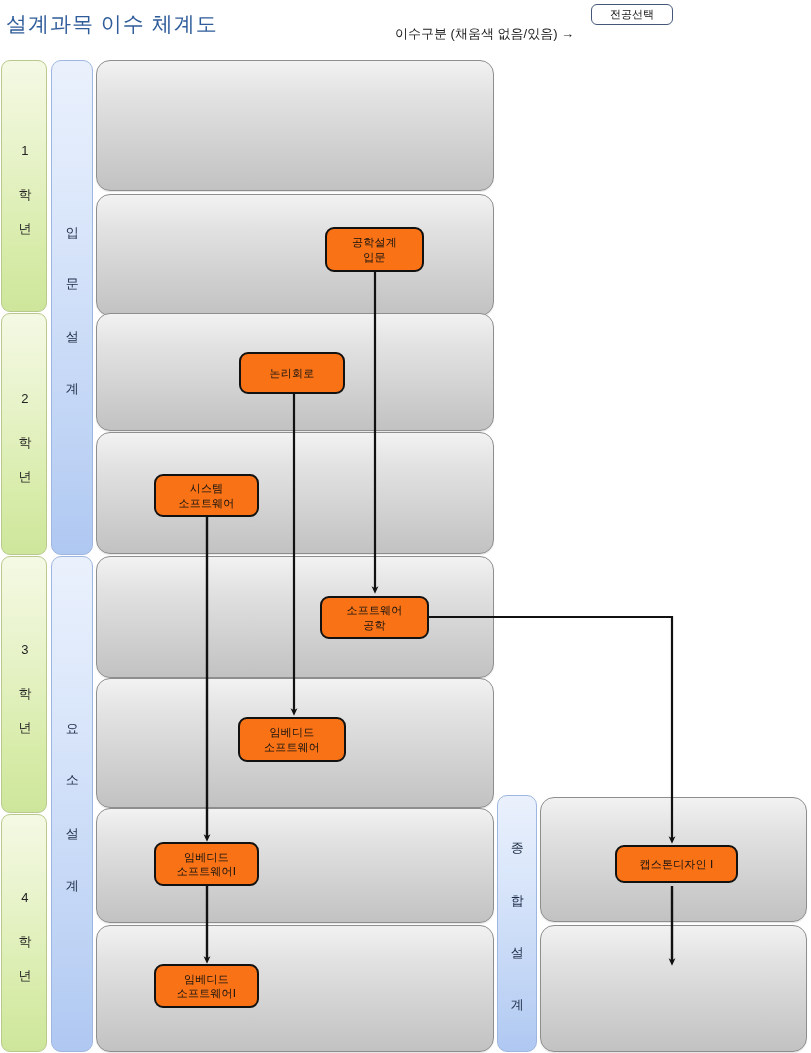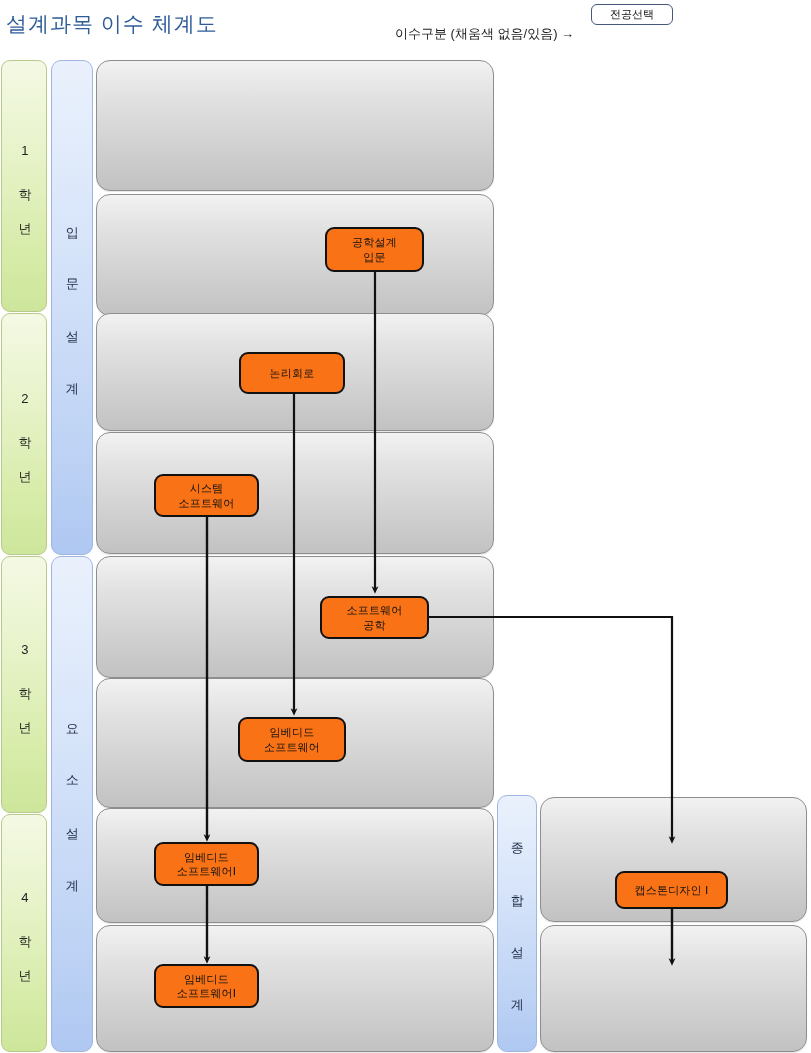--- a/index.html
+++ b/index.html
@@ -194,20 +194,20 @@
     </span>
   </div>
 
   <div class="course" style="left:154px;top:964px;width:105px;height:44px;">
     <span>
       <span>임베디드</span><br>
       <span>소프트웨어Ⅰ</span>
     </span>
   </div>
 
-  <div class="course" style="left:615px;top:871px;width:113px;height:38px;text-align:right;">
+  <div class="course" style="left:615px;top:845px;width:123px;height:38px;text-align:right;">
     <span>
       <span>캡스톤디자인 Ⅰ</span>
     </span>
   </div>
 
 
 </div>
 
 </body></html>

